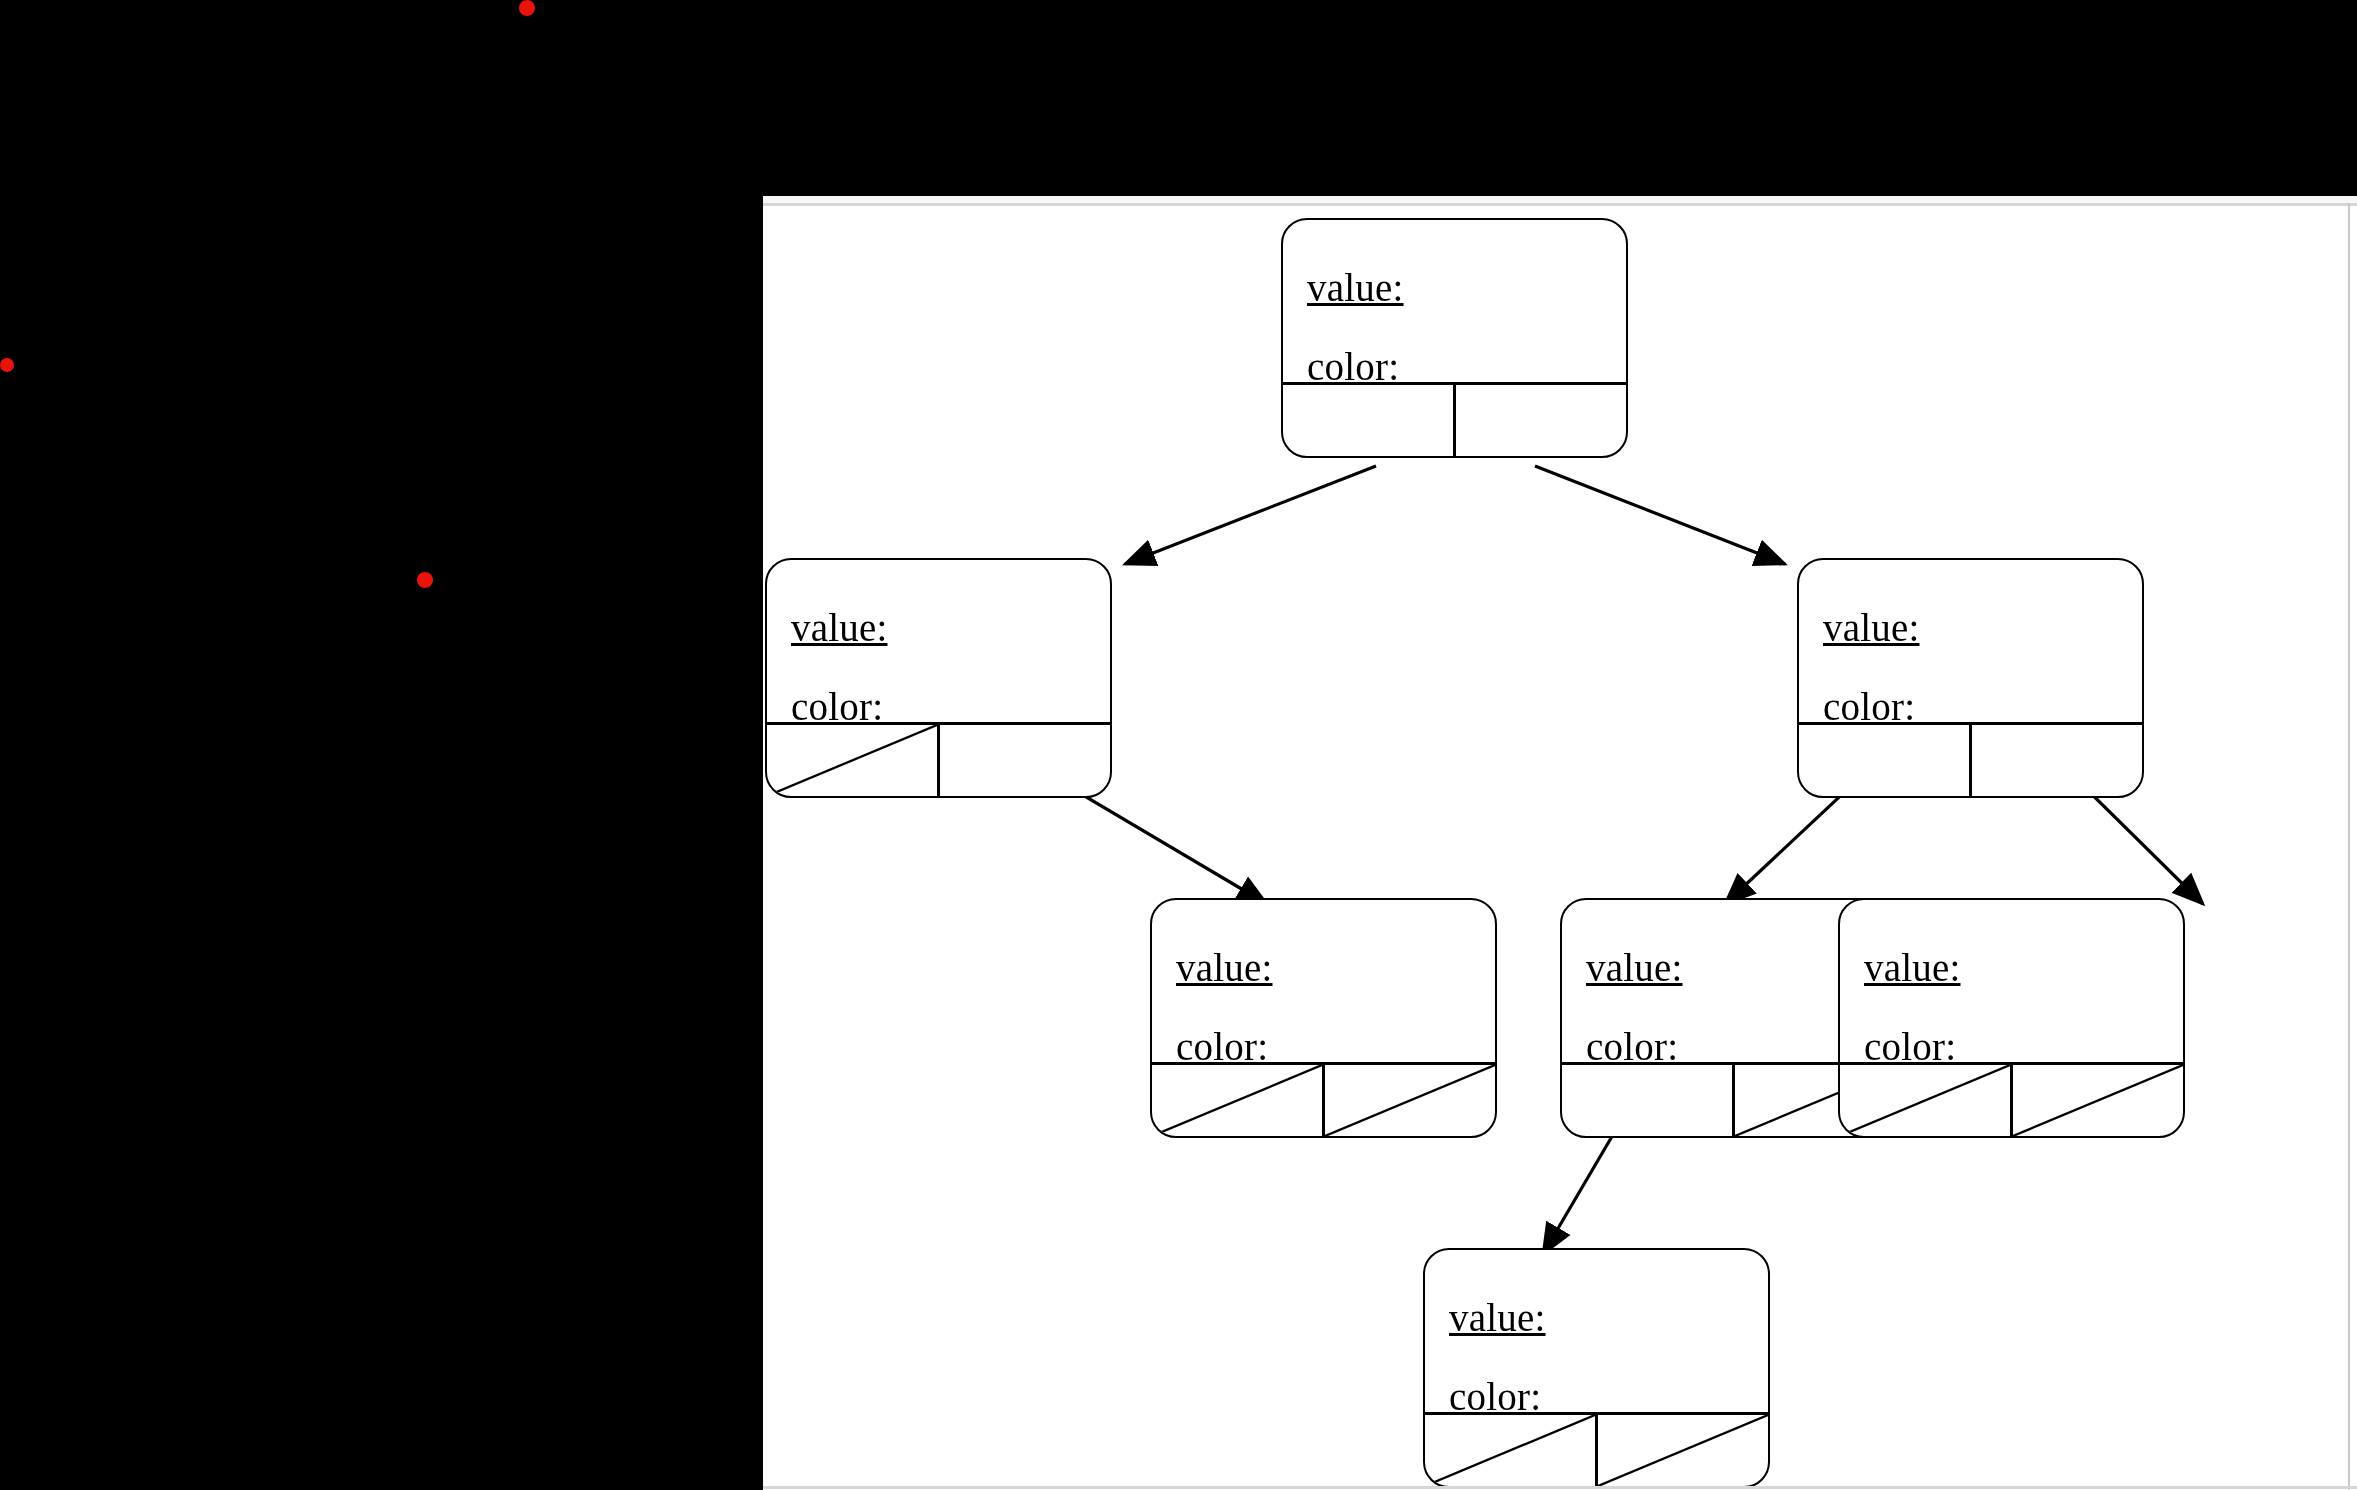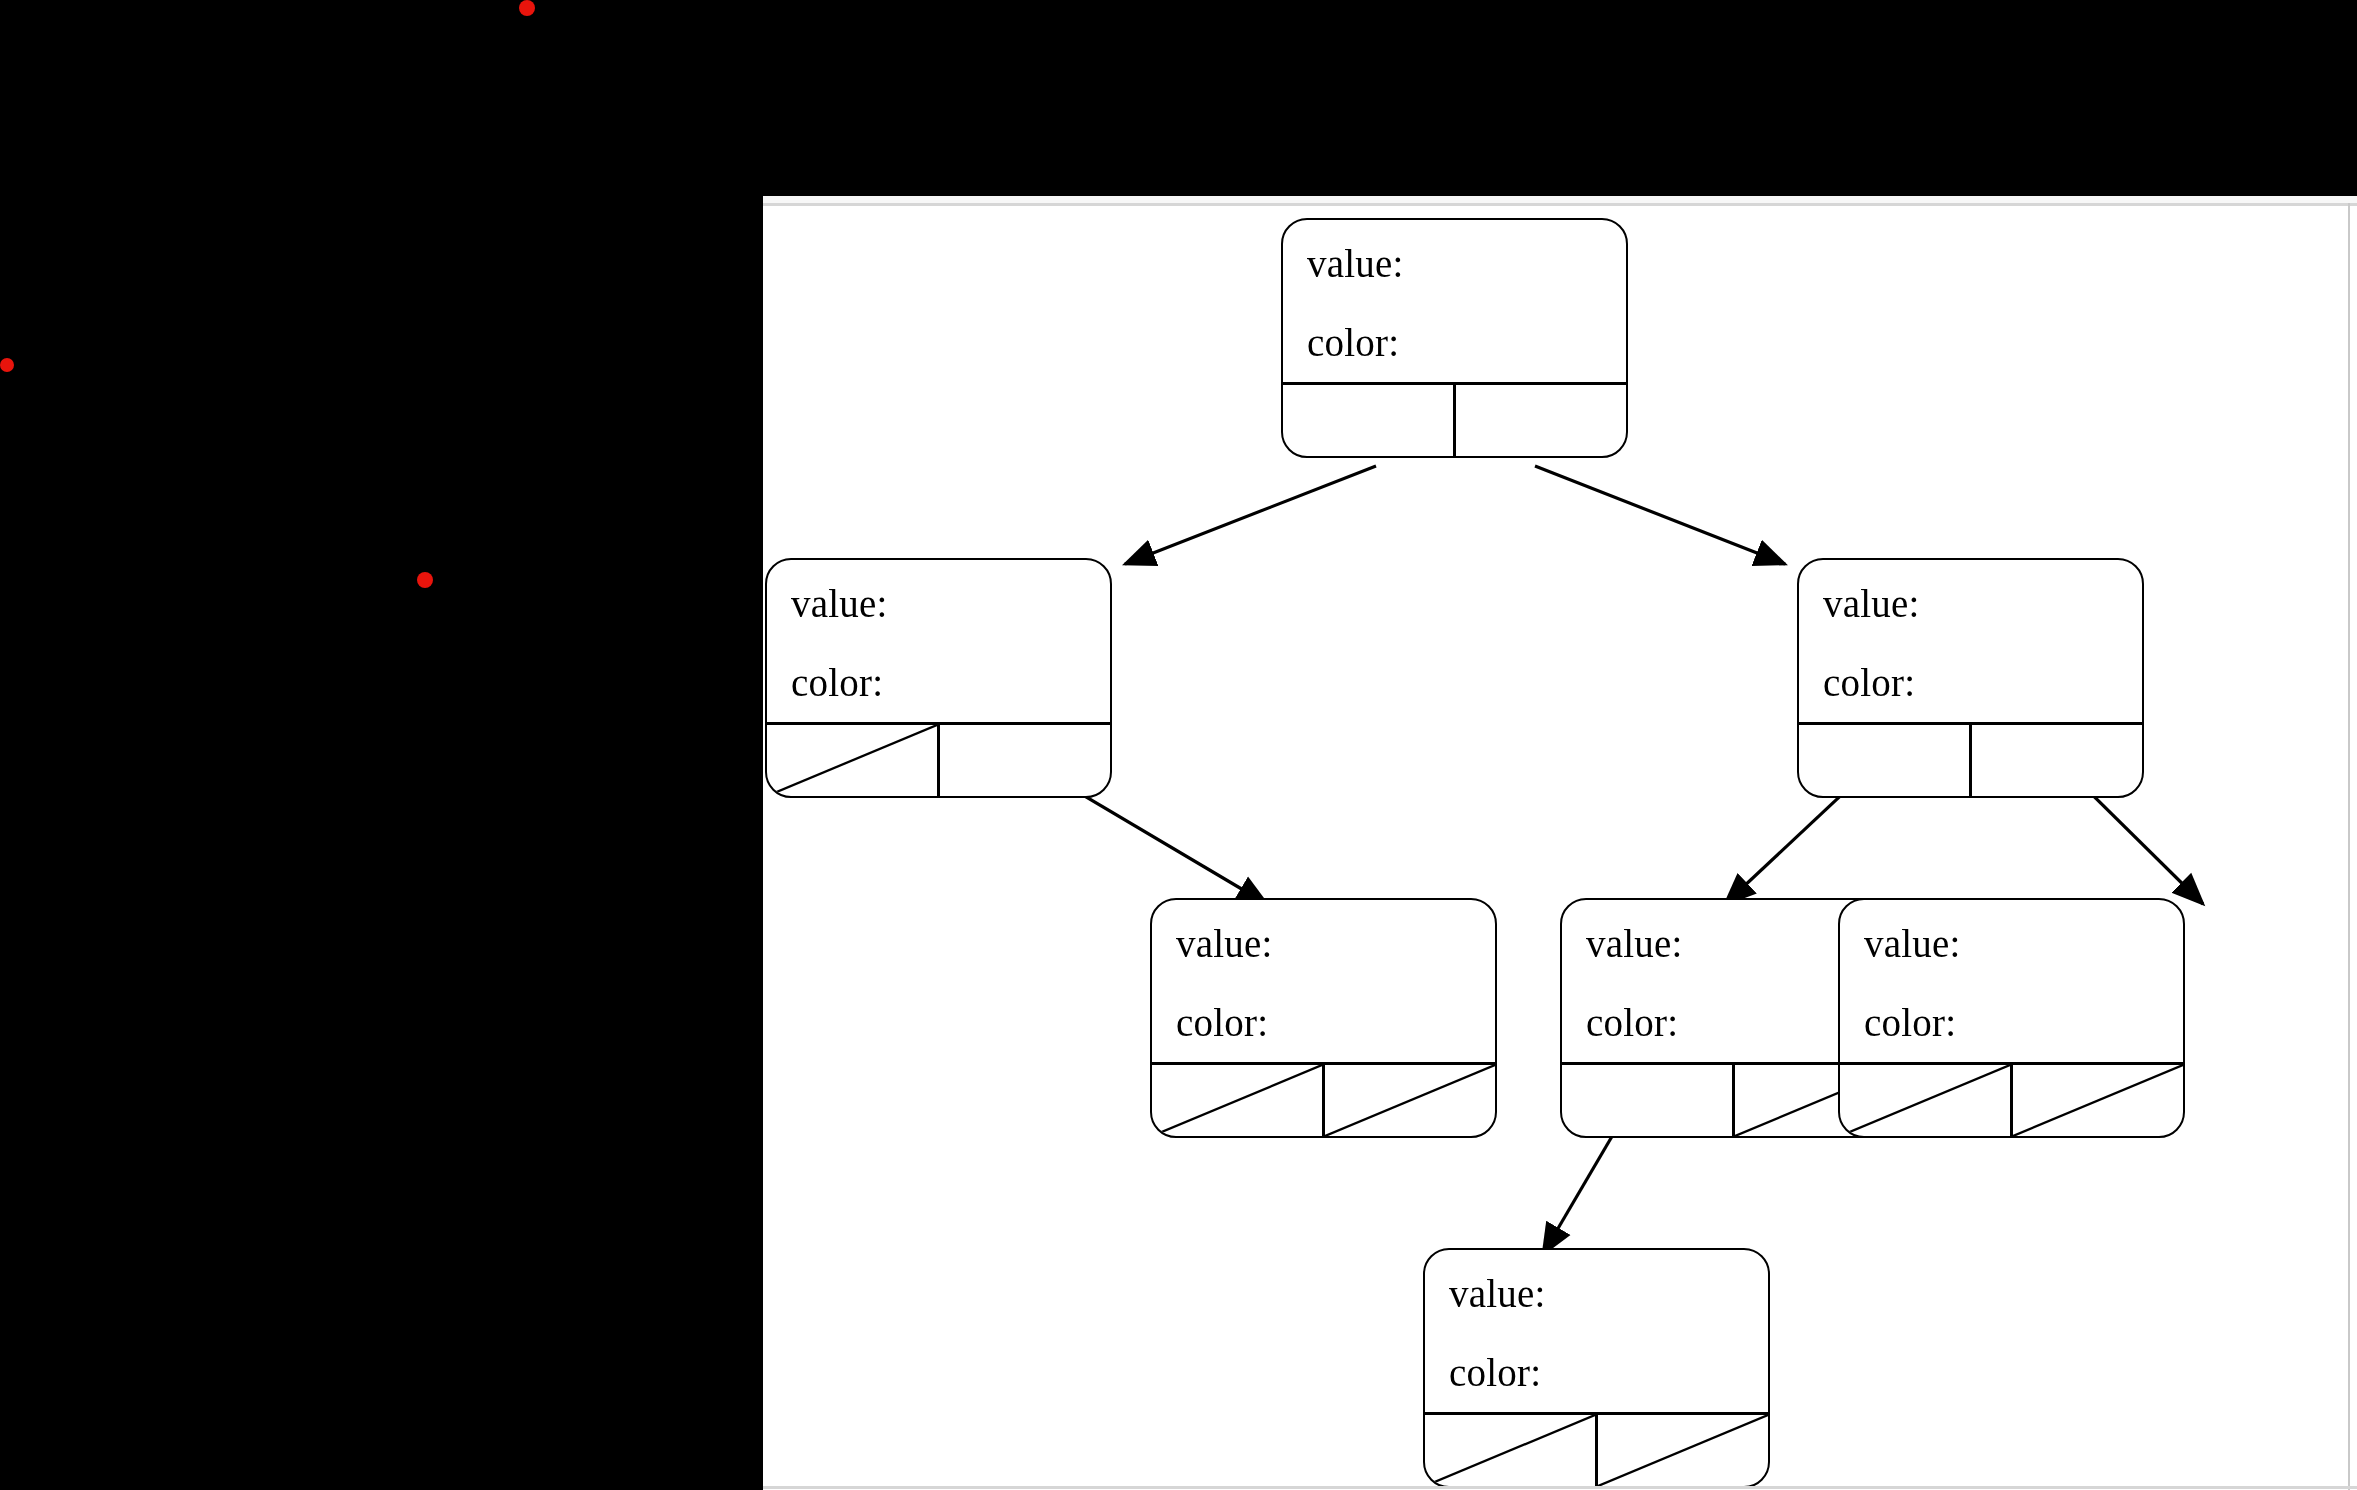--- a/index.html
+++ b/index.html
@@ -87,23 +87,24 @@
   }
 
   .node-body {
     position: absolute;
     left: 0;
     top: 0;
     right: 0;
     height: 166px;
     display: flex;
     flex-direction: column;
-    justify-content: center;
+    justify-content: flex-end;
     padding-left: 24px;
     box-sizing: border-box;
+    text-decoration: underline;
   }
 
   .node-field {
     font-family: "Liberation Serif", serif;
     font-size: 39px;
     line-height: 1.0;
     color: #000000;
     letter-spacing: 0.2px;
   }
 

